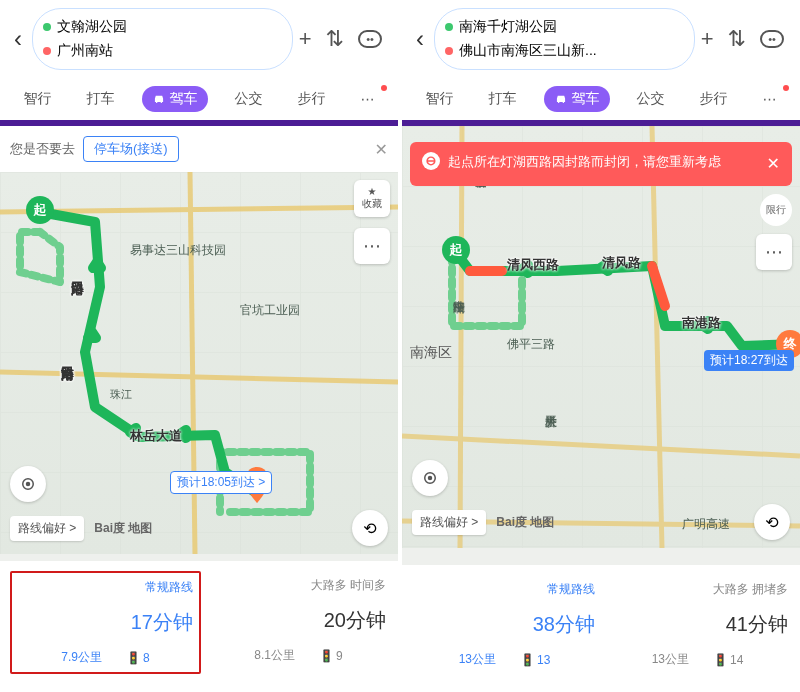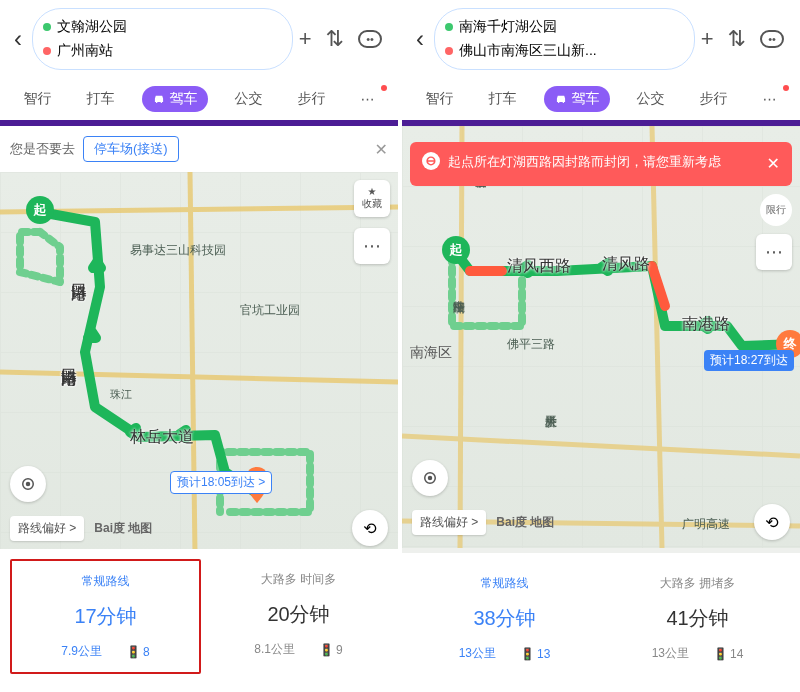--- a/index.html
+++ b/index.html
@@ -41,30 +41,30 @@
 .fav{position:absolute;top:8px;right:8px;background:#fff;border-radius:6px;padding:6px;width:36px;text-align:center;font-size:10px;color:#555;box-shadow:0 1px 3px rgba(0,0,0,0.2)}
 .xianxing{position:absolute;top:8px;right:8px;background:#fff;border-radius:50%;width:32px;height:32px;display:flex;align-items:center;justify-content:center;font-size:10px;color:#666}
 .dots3{position:absolute;top:56px;right:8px;background:#fff;border-radius:6px;width:36px;height:36px;display:flex;align-items:center;justify-content:center;font-size:18px;color:#555;box-shadow:0 1px 3px rgba(0,0,0,0.2)}
 .bottom-controls{position:absolute;left:0;right:0;display:flex;align-items:center;justify-content:space-between;padding:0 10px}
 .loc-btn{width:36px;height:36px;background:#fff;border-radius:50%;display:flex;align-items:center;justify-content:center;box-shadow:0 1px 3px rgba(0,0,0,0.2)}
 .prefrow{position:absolute;left:0;right:0;display:flex;align-items:center;padding:0 10px;gap:10px}
 .prefbtn{background:#fff;padding:4px 8px;border-radius:4px;font-size:12px;color:#555;box-shadow:0 1px 2px rgba(0,0,0,0.15)}
 .logo{font-size:12px;color:#666;font-weight:bold}
 .refresh{margin-left:auto;width:36px;height:36px;background:#fff;border-radius:50%;display:flex;align-items:center;justify-content:center;box-shadow:0 1px 3px rgba(0,0,0,0.2)}
 .routecards{position:absolute;bottom:0;left:0;right:0;background:#fff;display:flex;padding:10px 6px 18px}
-.rcard{flex:1;text-align:center;padding:12px}
+.rcard{flex:1;text-align:right;padding:6px}
 .rcard .tag{font-size:12px;color:#888}
 .rcard.sel .tag{color:#3b82f6}
 .rcard .time{font-size:20px;font-weight:500;color:#333;margin:13px 0}
 .rcard.sel .time{color:#3b82f6}
 .rcard .meta{font-size:12px;color:#888;display:flex;justify-content:center;gap:24px}
 .rcard.sel .meta{color:#3b82f6}
 .redbox{border:2px solid #d11a1a;border-radius:2px;margin:0 4px}
 .light{display:inline-flex;align-items:center;gap:2px}
-.roadtxt{position:absolute;font-size:16px;font-weight:400;color:#333;text-shadow:0 0 3px #fff,0 0 3px #fff}
+.roadtxt{position:absolute;font-size:13px;font-weight:700;color:#333;text-shadow:0 0 3px #fff,0 0 3px #fff}
 </style>
 </head>
 <body>
 
 <div class="panel">
   <div class="topbar">
     <div class="back">‹</div>
     <div class="searchbox">
       <div class="srow">
           <span class="dot-g"></span>

